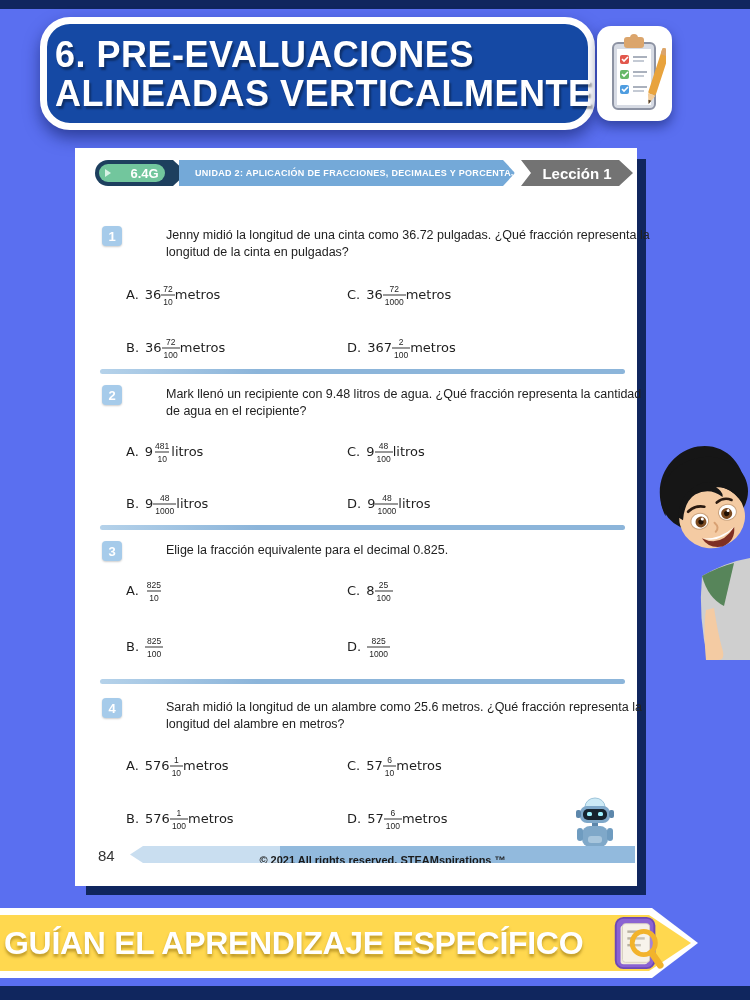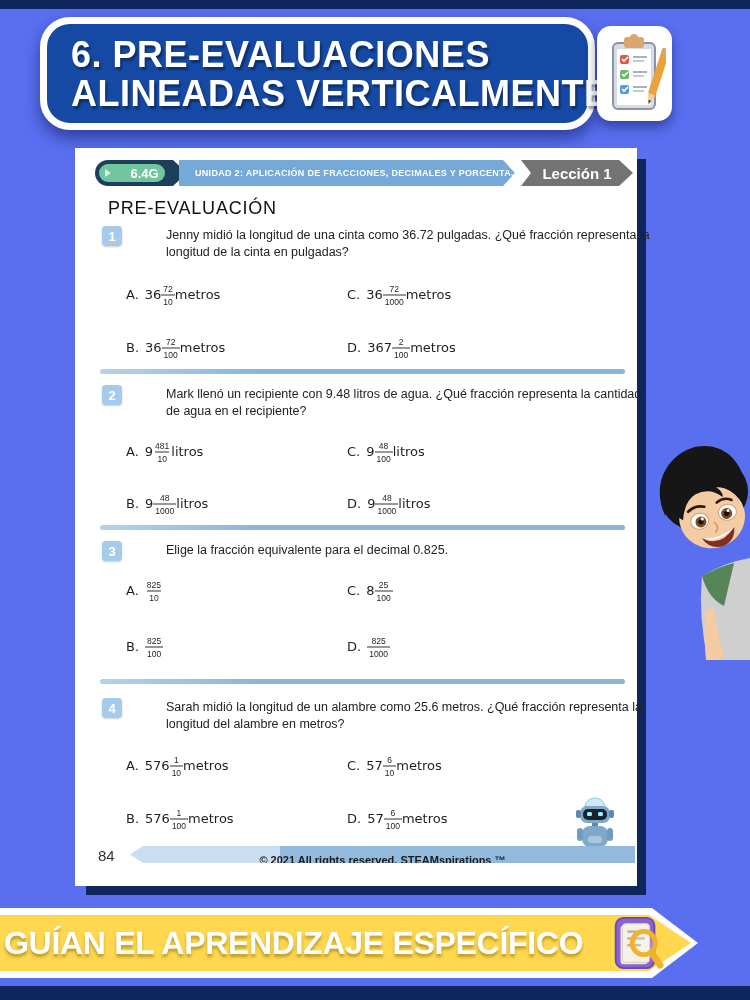--- a/index.html
+++ b/index.html
@@ -12,21 +12,21 @@
   .strip.top{top:0;height:9px;}
   .strip.bottom{top:986px;height:14px;}
 
   
   .title-banner{
     position:absolute;left:40px;top:17px;width:555px;height:113px;
     background:#1549a4;border:7px solid #ffffff;border-radius:30px;
     box-sizing:border-box;
     box-shadow:0 8px 16px rgba(9,24,88,.55);
     display:flex;flex-direction:column;justify-content:center;
-    padding-left:24px;
+    padding-left:8px;
   }
   .title-line{
     color:#ffffff;font-size:36px;font-weight:800;line-height:39px;
     letter-spacing:.5px;text-shadow:2px 3px 2px rgba(0,0,0,.35);
     white-space:nowrap;
   }
   .clipboard-card{
     position:absolute;left:597px;top:26px;width:75px;height:95px;
     background:#ffffff;border-radius:14px;
     box-shadow:0 6px 12px rgba(9,24,88,.5);
@@ -188,21 +188,20 @@
       <span>6.4G</span>
     </div>
   </div>
   <div class="unit-bar">
     <span>UNIDAD 2: APLICACIÓN DE FRACCIONES, DECIMALES Y PORCENTAJES</span>
   </div>
   <div class="lesson-bar">
     <span>Lección 1</span>
   </div>
 
-  <div class="heading">PRE-EVALUACIÓN</div>
 
   <div class="q-block" style="top:78px">
     <div class="q-badge">1</div>
     <div class="q-text">Jenny midió la longitud de una cinta como 36.72 pulgadas. ¿Qué fracción representa la longitud de la cinta en pulgadas?</div>
     <div class="opt-row" style="top:58px">
       <div class="option">
         <span class="opt-label">A.</span>
         <span class="whole">36</span>
         <span class="frac">
             <span class="num">72</span>

